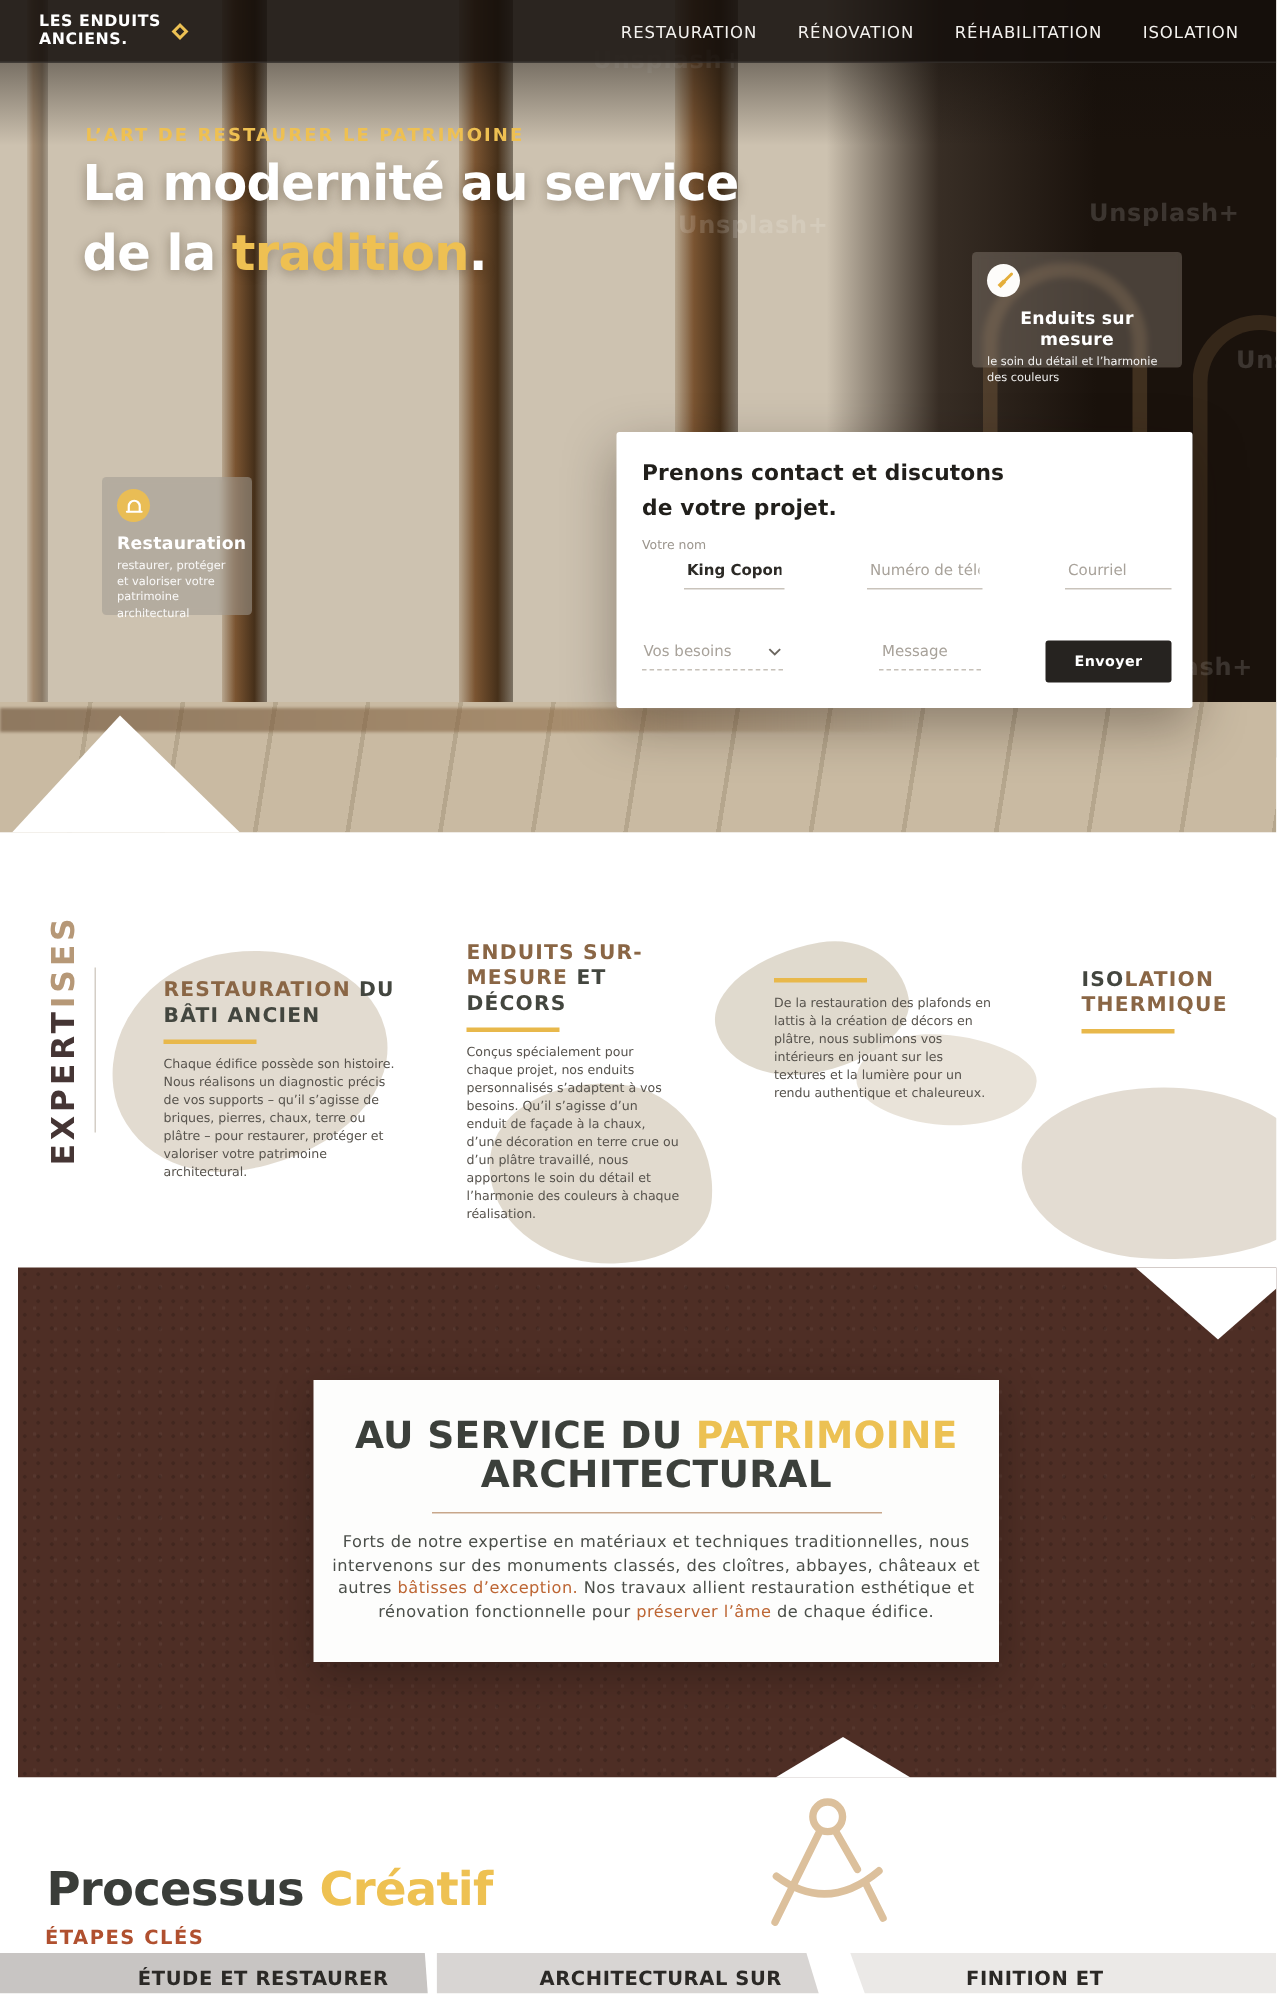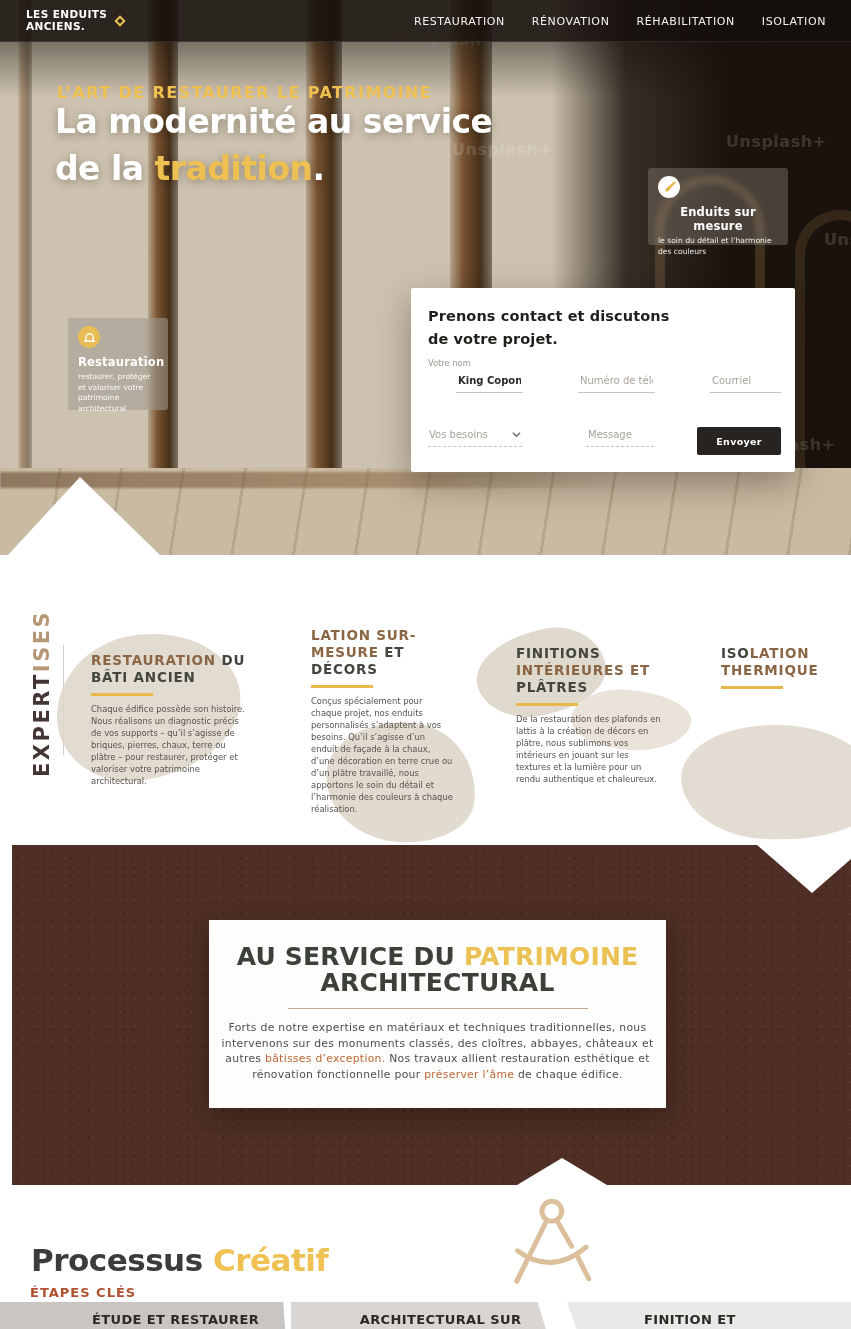--- a/index.html
+++ b/index.html
@@ -28,21 +28,21 @@
   .hero-topfade { position:absolute; left:0; top:42px; width:851px; height:55px; background:linear-gradient(to bottom, rgba(20,15,11,.45), rgba(20,15,11,0)); }
   .wm { position:absolute; color:rgba(255,255,255,.15); font-size:16px; font-weight:bold; letter-spacing:.5px; white-space:nowrap; }
 
   .logo { position:absolute; left:26px; top:9px; display:flex; align-items:center; gap:9px; color:#fff; }
   .logo-text { font-size:10.5px; font-weight:800; line-height:11.5px; letter-spacing:.4px; }
   .logo-diamond { width:8px; height:8px; border:2px solid #ecc153; transform:rotate(45deg); }
 
   .nav { position:absolute; right:25px; top:0; height:42px; display:flex; align-items:center; gap:27px; }
   .nav a { color:#f4f2ef; font-size:11px; letter-spacing:.6px; text-decoration:none; font-weight:500; }
 
-  .tagline { position:absolute; left:57px; top:83px; color:#eec052; font-size:16px; font-weight:800; letter-spacing:1.4px; }
+  .tagline { position:absolute; left:57px; top:83px; color:#eec052; font-size:12px; font-weight:800; letter-spacing:1.4px; }
   .hero-h1 { position:absolute; left:55px; top:98px; color:#ffffff; font-size:33px; line-height:47px; font-weight:800; letter-spacing:-.5px; text-shadow:0 2px 8px rgba(40,25,10,.35); }
   .hero-h1 .accent { color:#eec052; }
 
   .feature-card { position:absolute; border-radius:3px; color:#fff; padding:8px 10px; }
   .card-enduits { left:648px; top:168px; width:140px; height:77px; background:rgba(150,140,128,.38); backdrop-filter:blur(2px); }
   .card-restauration { left:68px; top:318px; width:100px; height:92px; background:rgba(160,154,146,.55); backdrop-filter:blur(2px); }
   .fc-icon { width:22px; height:22px; border-radius:50%; display:flex; align-items:center; justify-content:center; margin-bottom:7px; }
   .fc-icon.white { background:#fdfcfa; }
   .fc-icon.gold { background:#e9bd55; }
   .fc-title { font-size:11.5px; font-weight:800; margin-bottom:3px; letter-spacing:.2px;text-align:center; }
@@ -79,21 +79,21 @@
   .vline { position:absolute; left:63px; top:90px; width:1px; height:110px; background:#d4cec6; }
 
   .exp-col { position:absolute; width:160px; }
   .exp-col .blob { position:absolute; background:#ddd5c8; opacity:.85; z-index:0; }
   .exp-head { position:relative; z-index:1; font-size:13.5px; font-weight:700; letter-spacing:.8px; line-height:17px; }
   .exp-head .t-accent { color:#8a6645; }
   .exp-head .t-dark { color:#43463f; }
   .exp-rule { position:relative; z-index:1; width:62px; height:2.5px; background:#e8b84b; margin:7px 0 7px 0; }
   .exp-body { position:relative; z-index:1; font-size:8.4px; line-height:12px; color:#57534d; }
 
-  .ecol1 { left:91px; top:97px; width:158px; }
+  .ecol1 { left:109px; top:97px; width:158px; }
   .ecol1 .blob { left:-35px; top:-18px; width:185px; height:145px; border-radius:48% 52% 60% 40% / 55% 48% 52% 45%; transform:rotate(-7deg); }
   .ecol2 { left:311px; top:72px; width:142px; }
   .ecol2 .blob { left:15px; top:95px; width:150px; height:120px; border-radius:55% 45% 50% 50% / 48% 60% 40% 52%; transform:rotate(6deg); background:#dcd4c6; }
   .ecol3 { left:516px; top:90px; width:145px; }
   .ecol3 .blob { left:-40px; top:-15px; width:130px; height:85px; border-radius:60% 40% 55% 45% / 50% 55% 45% 50%; transform:rotate(-10deg); background:#dbd3c5; }
   .ecol3 .blob2 { position:absolute; left:55px; top:45px; width:120px; height:60px; background:#e3dcd0; opacity:.8; border-radius:45% 55% 50% 50% / 55% 45% 55% 45%; transform:rotate(4deg); z-index:0; }
   .ecol4 { left:721px; top:90px; width:130px; }
   .ecol4 .blob { left:-40px; top:80px; width:200px; height:115px; border-radius:52% 48% 58% 42% / 50% 55% 45% 50%; transform:rotate(4deg); background:#ded6ca; }
 
   
@@ -227,29 +227,28 @@
 
     <div class="exp-col ecol1">
       <div class="blob"></div>
       <h4 class="exp-head"><span class="t-accent">RESTAURATION </span><span class="t-dark">DU BÂTI ANCIEN</span></h4>
       <div class="exp-rule"></div>
       <p class="exp-body">Chaque édifice possède son histoire. Nous réalisons un diagnostic précis de vos supports – qu’il s’agisse de briques, pierres, chaux, terre ou plâtre – pour restaurer, protéger et valoriser votre patrimoine architectural.</p>
     </div>
 
     <div class="exp-col ecol2">
       <div class="blob"></div>
-      <h4 class="exp-head"><span class="t-accent">LATION SUR-MESURE </span><span class="t-dark">ET DÉCORS</span></h4>
+      <h4 class="exp-head"><span class="t-accent">ENDUITS SUR-MESURE </span><span class="t-dark">ET DÉCORS</span></h4>
       <div class="exp-rule"></div>
       <p class="exp-body">Conçus spécialement pour chaque projet, nos enduits personnalisés s’adaptent à vos besoins. Qu’il s’agisse d’un enduit de façade à la chaux, d’une décoration en terre crue ou d’un plâtre travaillé, nous apportons le soin du détail et l’harmonie des couleurs à chaque réalisation.</p>
     </div>
 
     <div class="exp-col ecol3">
       <div class="blob"></div>
       <div class="blob2"></div>
-      <h4 class="exp-head"><span class="t-dark">FINITIONS </span><span class="t-accent">INTÉRIEURES ET </span><span class="t-dark">PLÂTRES</span></h4>
       <div class="exp-rule"></div>
       <p class="exp-body">De la restauration des plafonds en lattis à la création de décors en plâtre, nous sublimons vos intérieurs en jouant sur les textures et la lumière pour un rendu authentique et chaleureux.</p>
     </div>
 
     <div class="exp-col ecol4">
       <div class="blob"></div>
       <h4 class="exp-head"><span class="t-dark">ISO</span><span class="t-accent">LATION THERMIQUE</span></h4>
       <div class="exp-rule"></div>
     </div>
   </section>

